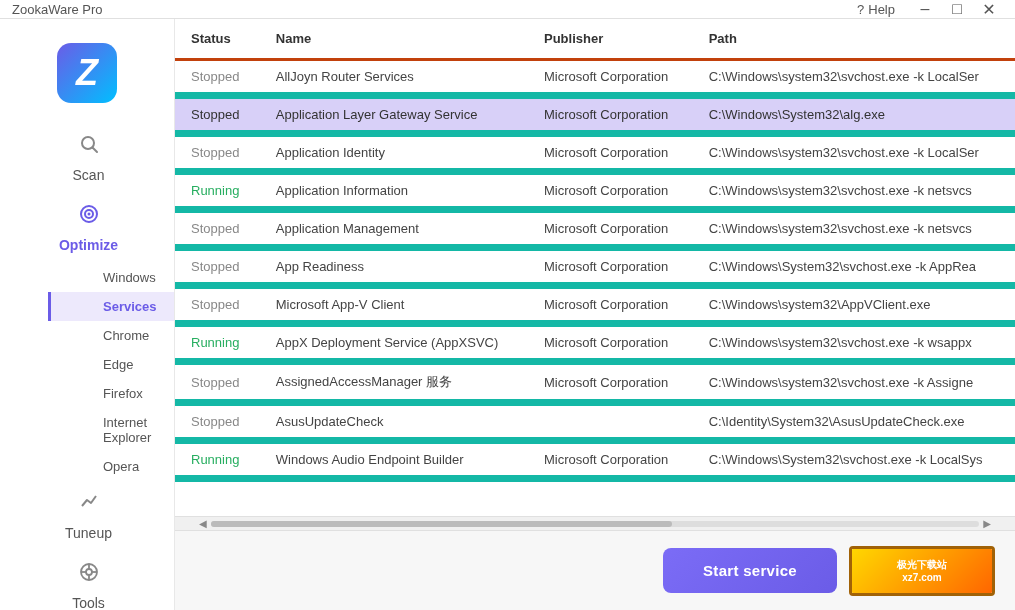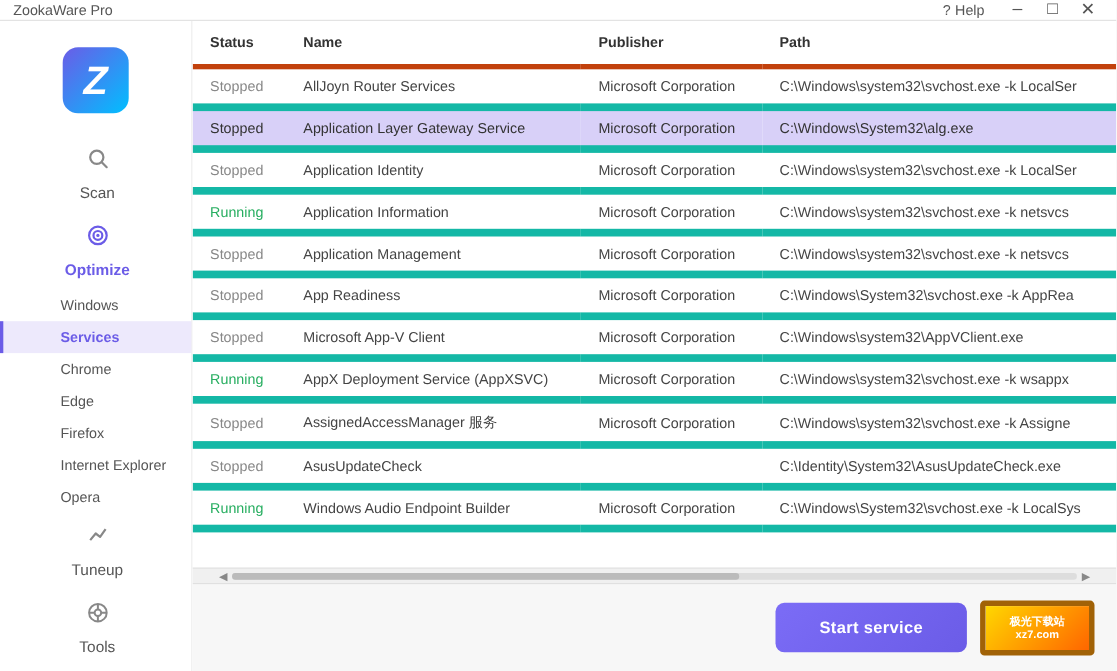--- a/index.html
+++ b/index.html
@@ -34,64 +34,64 @@
     .sidebar-nav { display: flex; flex-direction: column; flex: 1; }
     .nav-item {
       display: flex; align-items: center; gap: 12px; padding: 10px 16px;
       cursor: pointer; color: #555; font-size: 14px; font-weight: 500;
       border-left: 3px solid transparent;
       flex-direction: column;
     }
     .nav-item.active { color: #6B5CE7; font-weight: 700; }
     .nav-icon { width: 22px; height: 22px; display: flex; align-items: center; justify-content: center; flex-shrink: 0; }
 
-    .sub-nav { display: flex; flex-direction: column; }
+    .sub-nav { display: flex; flex-direction: column; padding-left: 48px; }
     .sub-nav-item {
       padding: 7px 16px 7px 52px; cursor: pointer; font-size: 13px;
       color: #555; border-left: 3px solid transparent;
     }
     .sub-nav-item.active {
       background: #ede9fc; color: #6B5CE7; font-weight: 600;
       border-left: 3px solid #6B5CE7;
     }
 
     
     .content { flex: 1; display: flex; flex-direction: column; background: #ffffff; overflow: hidden; }
 
     .table-container { flex: 1; overflow-y: auto; overflow-x: hidden; position: relative; }
     .table-container::-webkit-scrollbar { width: 8px; }
     .table-container::-webkit-scrollbar-thumb { background: #ccc; border-radius: 4px; }
 
     table { width: 100%; border-collapse: collapse; font-size: 13px; }
     thead tr { background: #ffffff; }
     th {
       text-align: left; padding: 12px 16px; font-weight: 600; color: #333;
-      border-bottom: 5px solid #c2410c; position: sticky; top: 0; background: #fff; z-index: 1;
+      border-bottom: 3px solid #c2410c; position: sticky; top: 0; background: #fff; z-index: 1;
     }
     td { padding: 8px 16px; color: #444; border-bottom: 7px solid #14b8a6; white-space: nowrap; }
     tr.selected { background: #d8d0f8; }
     tr.selected td { color: #333; }
 
     .status-stopped { color: #888; }
     .status-running { color: #27ae60; }
 
     .bottom-bar {
       height: 80px; display: flex; align-items: center; justify-content: flex-end;
       padding: 0 20px; background: #f7f7f7; border-top: 1px solid #e0e0e0; gap: 12px;
     }
     .start-service-btn {
       background: linear-gradient(135deg, #7B6CF6 0%, #6B5CE7 100%);
       color: white; border: none; padding: 14px 40px; border-radius: 8px;
       font-size: 15px; font-weight: 600; cursor: pointer; letter-spacing: 0.3px; text-align: center;
     }
 
     .watermark {
-      width: 104px; height: 50px; background: #f0f0f0; border-radius: 4px;
+      width: 146px; height: 50px; background: #f0f0f0; border-radius: 4px;
       display: flex; align-items: center; justify-content: center;
-      font-size: 10px; color: #aaa; border: 5px solid #a16207;
+      font-size: 10px; color: #aaa; border: 3px solid #a16207;
       overflow: hidden;
     }
     .watermark-inner {
       background: linear-gradient(135deg, #ffd700, #ff6600);
       width: 100%; height: 100%; display: flex; align-items: center; justify-content: center;
       color: white; font-size: 10px; font-weight: bold; text-align: center;
     }
 
     .h-scrollbar {
       height: 14px; background: #f0f0f0; display: flex; align-items: center; padding: 0 20px;

